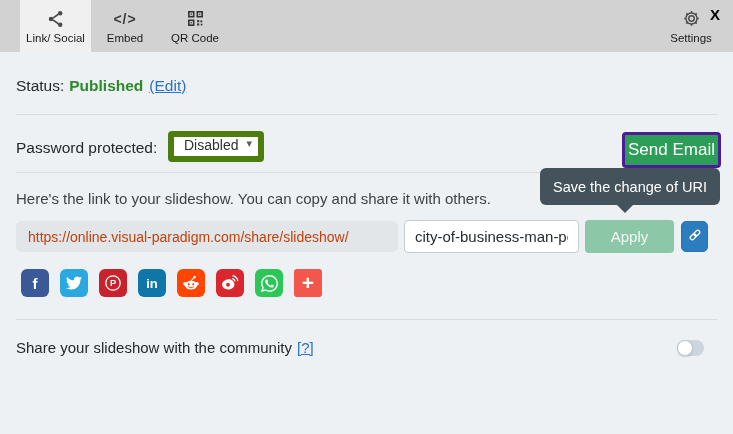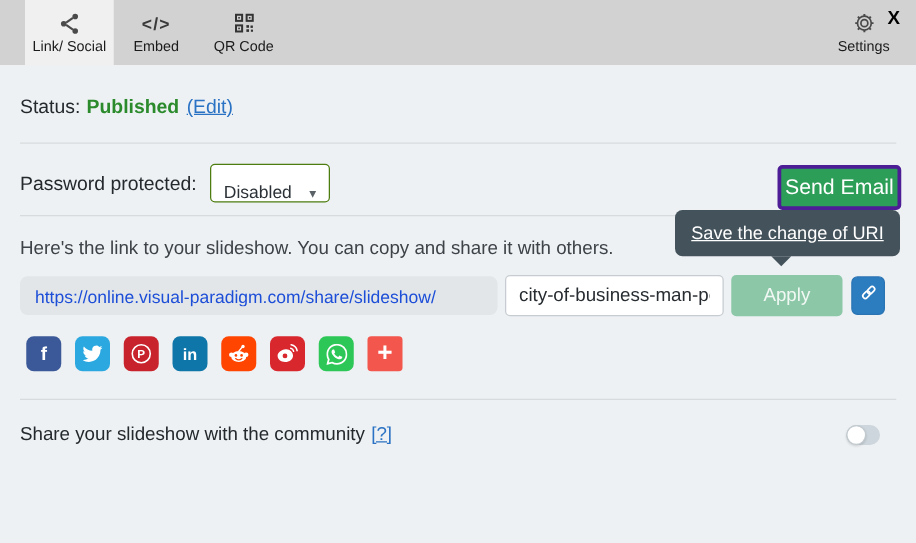--- a/index.html
+++ b/index.html
@@ -23,29 +23,29 @@
   .hr{position:absolute;left:16px;right:16px;height:1px;background:#d8dbdd;}
   .hr1{top:114px;} .hr2{top:172px;} .hr3{top:319px;}
 
   
   .status-row{position:absolute;left:16px;top:77px;font-size:15.5px;color:#24292e;}
   .status-value{font-weight:bold;color:#2b8a2b;margin-left:5px;}
   .edit-link{color:#2a72c4;text-decoration:underline;margin-left:6px;cursor:pointer;}
 
   
   .pw-label{position:absolute;left:16px;top:139px;font-size:15.5px;color:#24292e;}
-  .pw-select{position:absolute;left:168px;top:131px;width:96px;height:31px;box-sizing:border-box;background:#fff;border:1px solid #4d7c0f;border-radius:4px;display:flex;align-items:flex-end;justify-content:space-between;padding:0 10px;font-size:14px;color:#2b3136;cursor:pointer;}
+  .pw-select{position:absolute;left:168px;top:131px;width:96px;height:31px;box-sizing:border-box;background:#fff;border:6px solid #4d7c0f;border-radius:4px;display:flex;align-items:flex-start;justify-content:space-between;padding:0 10px;font-size:14px;color:#2b3136;cursor:pointer;}
   .caret{font-size:11px;color:#5a6268;margin-left:8px;}
   .send-email{position:absolute;left:622px;top:132px;width:93px;height:30px;background:#2d9e58;border:3px solid #4c1d95;border-radius:4px;color:#fff;font-size:17px;display:flex;align-items:center;justify-content:center;cursor:pointer;}
 
   
   .link-desc{position:absolute;left:16px;top:190px;font-size:15px;color:#3d4348;}
-  .tooltip{position:absolute;left:540px;top:168px;height:37px;background:#44525b;border-radius:6px;color:#fff;font-size:14.5px;display:flex;align-items:center;padding:0 13px;z-index:6;white-space:nowrap;text-decoration:underline;}
+  .tooltip{position:absolute;left:540px;top:168px;height:37px;background:#44525b;border-radius:6px;color:#fff;font-size:14.5px;display:flex;align-items:center;padding:0 13px;z-index:6;white-space:nowrap;}
   .tooltip::after{content:"";position:absolute;top:100%;left:77px;border:8px solid transparent;border-top-color:#44525b;}
-  .url-input{position:absolute;left:16px;top:221px;width:382px;height:31px;box-sizing:border-box;background:#e2e6e9;border:none;border-radius:6px;color:#1d4ed8;font-size:14px;padding:0 12px;font-family:"Liberation Sans",sans-serif;}
+  .url-input{position:absolute;left:16px;top:221px;width:382px;height:31px;box-sizing:border-box;background:#e2e6e9;border:none;border-radius:6px;color:#c2410c;font-size:14px;padding:0 12px;font-family:"Liberation Sans",sans-serif;}
   .slug-input{position:absolute;left:404px;top:220px;width:175px;height:33px;box-sizing:border-box;background:#fff;border:1px solid #c6ccd1;border-radius:4px;color:#272c31;font-size:15px;padding:0 10px;font-family:"Liberation Sans",sans-serif;}
   .apply-btn{position:absolute;left:585px;top:220px;width:89px;height:33px;background:#8cc7a7;border:none;border-radius:4px;color:rgba(255,255,255,0.88);font-size:15px;display:flex;align-items:center;justify-content:center;cursor:pointer;}
   .linkchain-btn{position:absolute;left:681px;top:221px;width:27px;height:31px;background:#2c7cc0;border:1px solid #2a74b4;box-sizing:border-box;border-radius:5px;display:flex;align-items:center;justify-content:center;cursor:pointer;}
 
   
   .social-row{position:absolute;left:21px;top:269px;display:flex;gap:11px;}
   .sicon{width:28px;height:28px;border-radius:6px;display:flex;align-items:center;justify-content:center;color:#fff;cursor:pointer;}
   .sicon .letter{font-weight:bold;font-size:15px;line-height:1;}
   .sicon.addthis{border-radius:3px;}
   .sicon.addthis .letter{font-size:21px;font-weight:600;margin-top:-2px;}

